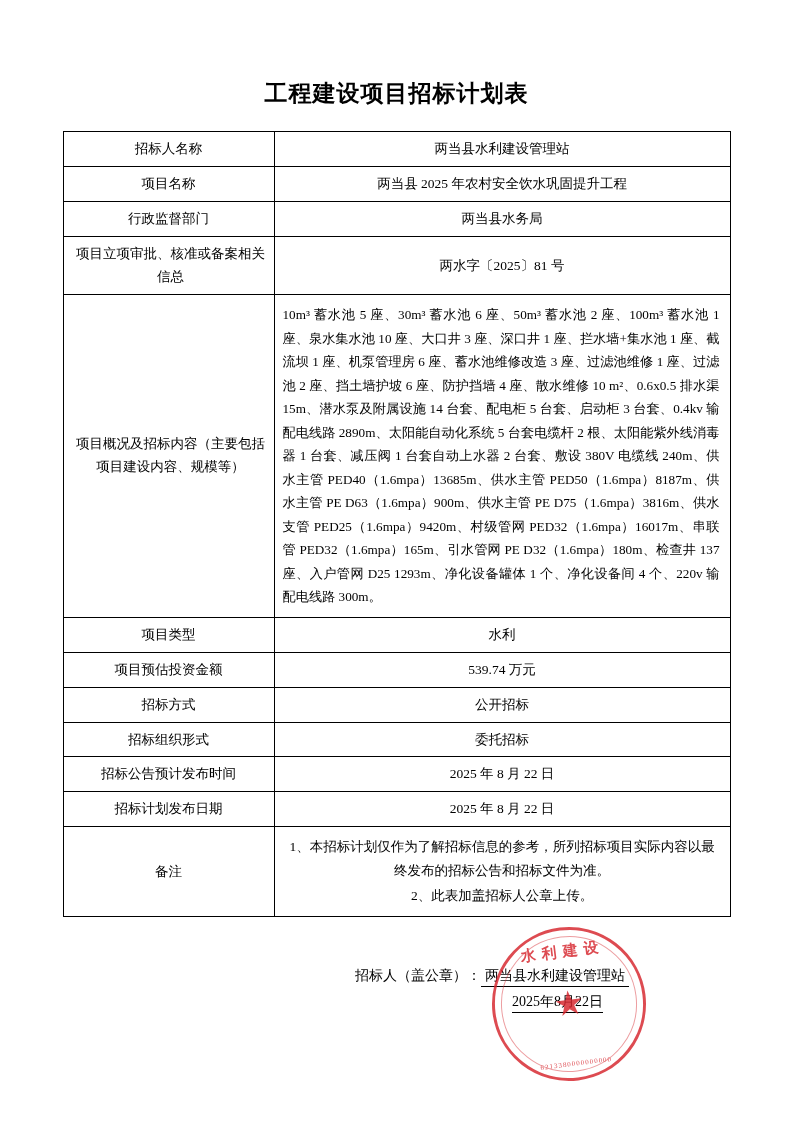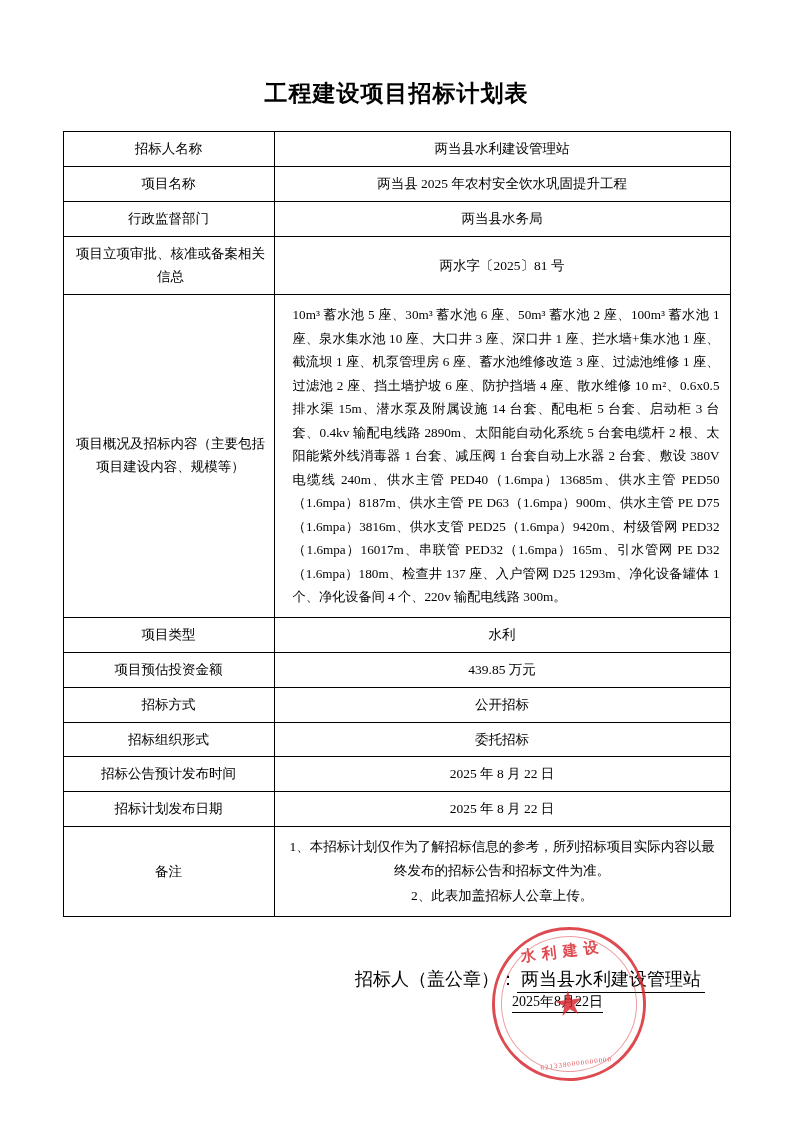--- a/index.html
+++ b/index.html
@@ -52,41 +52,41 @@
   td.label.wrap {
     line-height: 1.7;
     padding-left: 12px;
   }
   td.value {
     text-align: center;
   }
   td.value.block {
     text-align: left;
     line-height: 1.78;
-    padding: 8px 10px 8px 18px;
+    padding: 8px 10px 8px 8px;
     font-size: 13.2px;
     text-align: justify;
     text-justify: inter-ideograph;
     margin-left: 20px;
   }
   td.value.remark {
     text-align: center;
     line-height: 1.8;
     padding: 8px 10px;
   }
   .footer {
     position: relative;
     margin-top: 28px;
     height: 150px;
   }
   .signline {
     position: absolute;
     left: 355px;
     top: 22px;
-    font-size: 18px;
+    font-size: 14px;
     white-space: nowrap;
   }
   .signline .uline {
     display: inline-block;
     border-bottom: 1px solid #000;
     padding: 0 4px 1px 4px;
   }
   .dateline {
     position: absolute;
     left: 512px;
@@ -183,21 +183,21 @@
         <td class="value block">10m³ 蓄水池 5 座、30m³ 蓄水池 6 座、50m³ 蓄水池 2 座、100m³ 蓄水池 1 座、泉水集水池 10 座、大口井 3 座、深口井 1 座、拦水墙+集水池 1 座、截流坝 1 座、机泵管理房 6 座、蓄水池维修改造 3 座、过滤池维修 1 座、过滤池 2 座、挡土墙护坡 6 座、防护挡墙 4 座、散水维修 10 m²、0.6x0.5 排水渠 15m、潜水泵及附属设施 14 台套、配电柜 5 台套、启动柜 3 台套、0.4kv 输配电线路 2890m、太阳能自动化系统 5 台套电缆杆 2 根、太阳能紫外线消毒器 1 台套、减压阀 1 台套自动上水器 2 台套、敷设 380V 电缆线 240m、供水主管 PED40（1.6mpa）13685m、供水主管 PED50（1.6mpa）8187m、供水主管 PE D63（1.6mpa）900m、供水主管 PE D75（1.6mpa）3816m、供水支管 PED25（1.6mpa）9420m、村级管网 PED32（1.6mpa）16017m、串联管 PED32（1.6mpa）165m、引水管网 PE D32（1.6mpa）180m、检查井 137 座、入户管网 D25 1293m、净化设备罐体 1 个、净化设备间 4 个、220v 输配电线路 300m。</td>
       </tr>
 
       <tr>
         <td class="label">项目类型</td>
         <td class="value">水利</td>
       </tr>
 
       <tr>
         <td class="label">项目预估投资金额</td>
-        <td class="value">439.85 万元</td>
+        <td class="value">539.74 万元</td>
       </tr>
 
       <tr>
         <td class="label">招标方式</td>
         <td class="value">公开招标</td>
       </tr>
 
       <tr>
         <td class="label">招标组织形式</td>
         <td class="value">委托招标</td>

